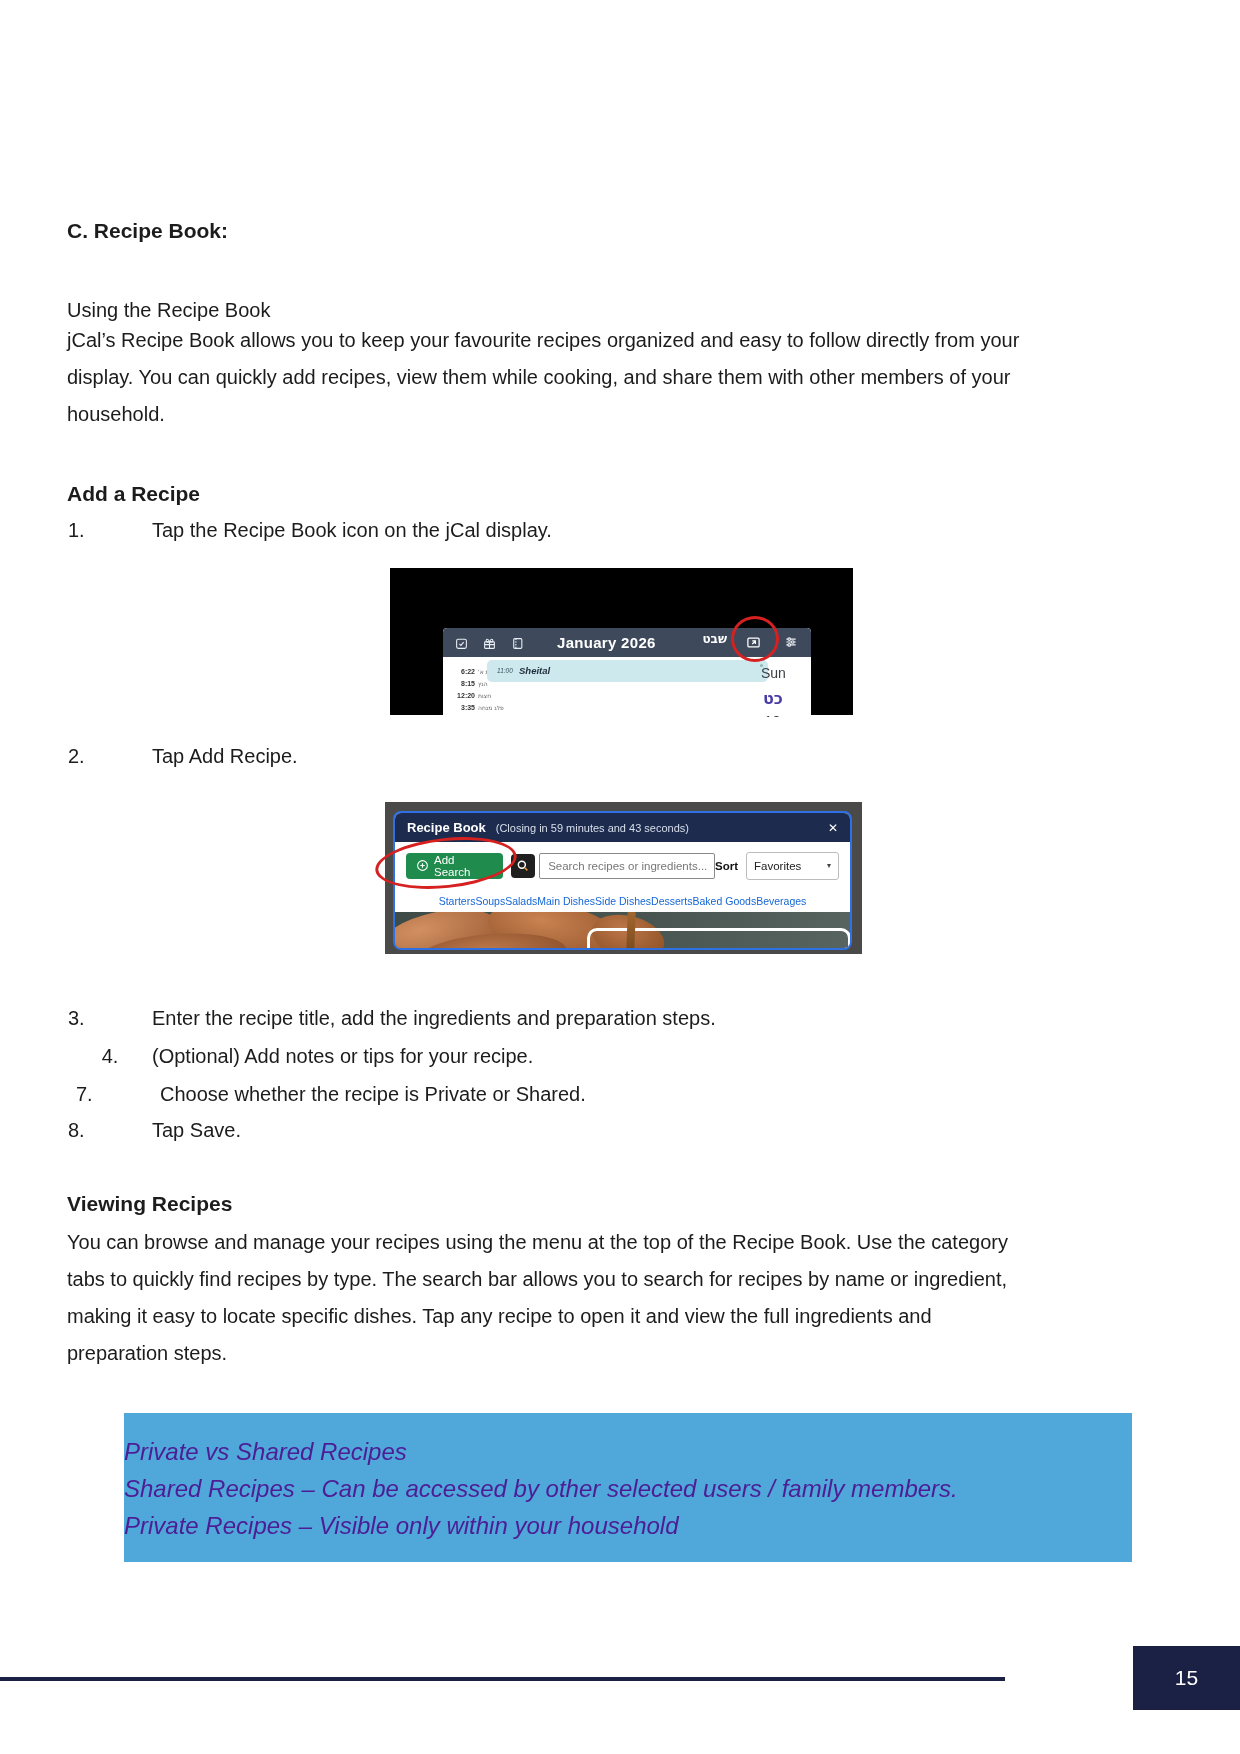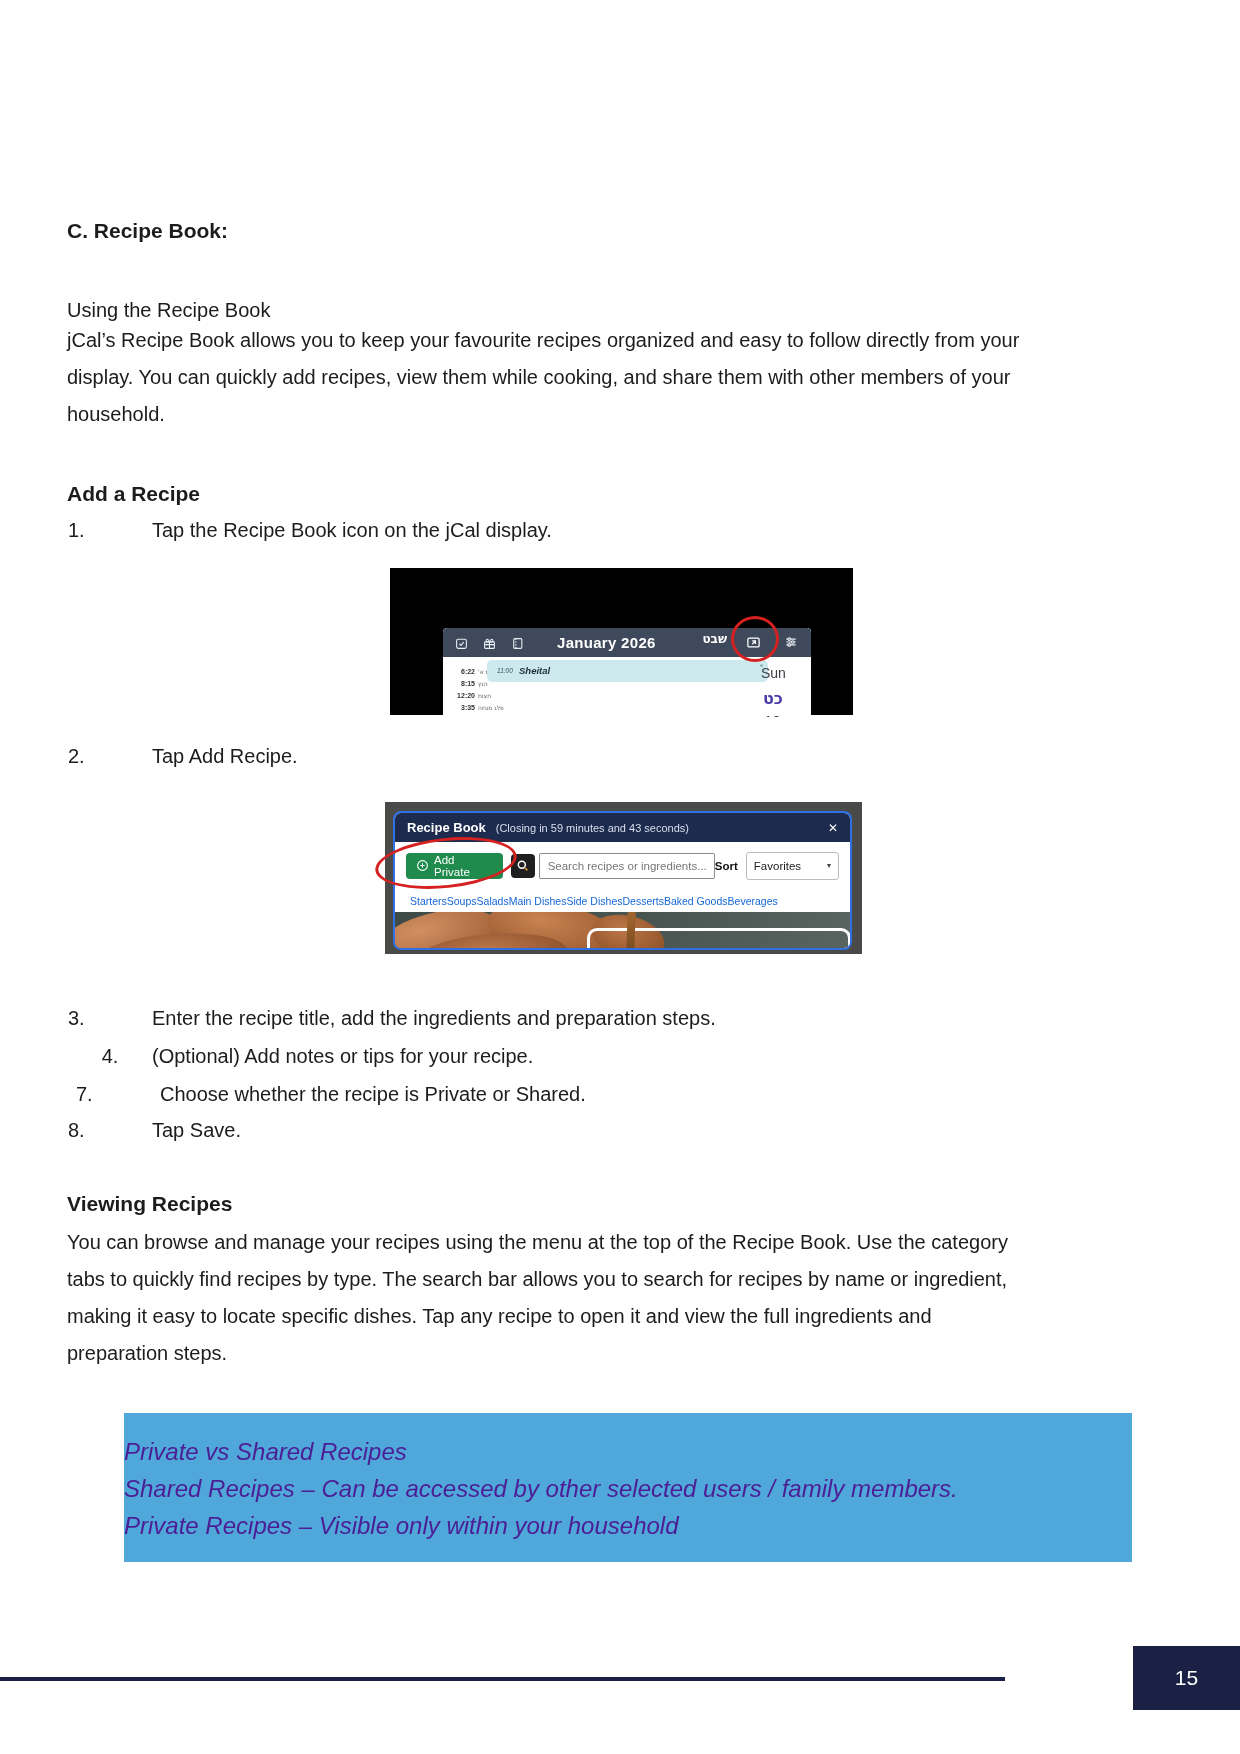--- a/index.html
+++ b/index.html
@@ -50,21 +50,21 @@
           height:26px;padding:0 10px;border-radius:4px;}
   .rb-sq{width:24px;height:24px;background:#1f1f1f;border-radius:4px;margin-left:8px;
          display:flex;align-items:center;justify-content:center;flex:0 0 auto;}
   .rb-search{margin-left:4px;width:168px;height:24px;border:1.5px solid #8a8a8a;border-radius:2px;
              font-size:11.5px;padding:0 0 0 8px;color:#555;font-family:"Liberation Sans",sans-serif;outline:none;}
   .rb-search::placeholder{color:#777;}
   .rb-sort{margin-left:auto;font-weight:bold;font-size:11.5px;color:#111;}
   .rb-select{margin-left:8px;width:78px;height:26px;border:1px solid #bcbcbc;border-radius:3px;
              display:flex;align-items:center;justify-content:space-between;padding:0 7px;font-size:11.5px;color:#222;}
   .rb-caret{font-size:8px;color:#444;}
-  .rb-tabs{height:23px;display:flex;align-items:center;justify-content:flex-start;
+  .rb-tabs{height:23px;display:flex;align-items:center;justify-content:center;
            padding:0 15px;font-size:10.5px;color:#1566d6;flex:0 0 auto;background:#fff;}
   .rb-photo{position:relative;flex:1 1 auto;background:linear-gradient(105deg,#3f4b47 0%,#485551 55%,#57645f 100%);overflow:hidden;}
   .potato{position:absolute;border-radius:50%;}
   .p1{left:-16px;top:0px;width:120px;height:48px;background:radial-gradient(ellipse at 35% 30%,#d29062,#98582f);transform:rotate(-12deg);}
   .p2{left:92px;top:-8px;width:132px;height:52px;background:radial-gradient(ellipse at 40% 35%,#c98251,#8c4f27);transform:rotate(9deg);}
   .p3{left:22px;top:22px;width:150px;height:42px;background:radial-gradient(ellipse at 45% 40%,#c07a4c,#7f4522);transform:rotate(-4deg);}
   .p4{left:196px;top:4px;width:74px;height:42px;background:radial-gradient(ellipse at 40% 35%,#bd7748,#84491f);transform:rotate(14deg);}
   .rb-plate{position:absolute;left:192px;top:16px;width:258px;height:54px;border:3px solid #fff;border-radius:10px;}
   .rb-spoon{position:absolute;left:232px;top:0px;width:8px;height:40px;background:linear-gradient(#a2672f,#7a4a1e);transform:rotate(2deg);}
   .rb-circle{left:-10px;top:36px;width:136px;height:44px;transform:rotate(-6deg);z-index:5;}
@@ -153,21 +153,21 @@
         <span class="rb-close">✕</span>
       </div>
       <div class="rb-toolbar">
         <span class="rb-add">
           <span style="display:flex;">
               <svg viewBox="0 0 24 24" width="13" height="13" fill="none" stroke="#fff" stroke-width="2">
                 <circle cx="12" cy="12" r="9"></circle>
                 <path d="M12 8v8M8 12h8"></path>
               </svg>
             </span>
-          <span>Add Private</span>
+          <span>Add Search</span>
         </span>
         <span class="rb-sq">
             <svg viewBox="0 0 24 24" width="14" height="14" fill="none" stroke="#fff" stroke-width="2.5">
               <circle cx="10" cy="10" r="6"></circle>
               <path d="M14.5 14.5l5 5" stroke="#e09a3c"></path>
             </svg>
           </span>
         <input class="rb-search" type="text" placeholder="Search recipes or ingredients..." style="">
         <span class="rb-sort">Sort</span>
         <span class="rb-select">

